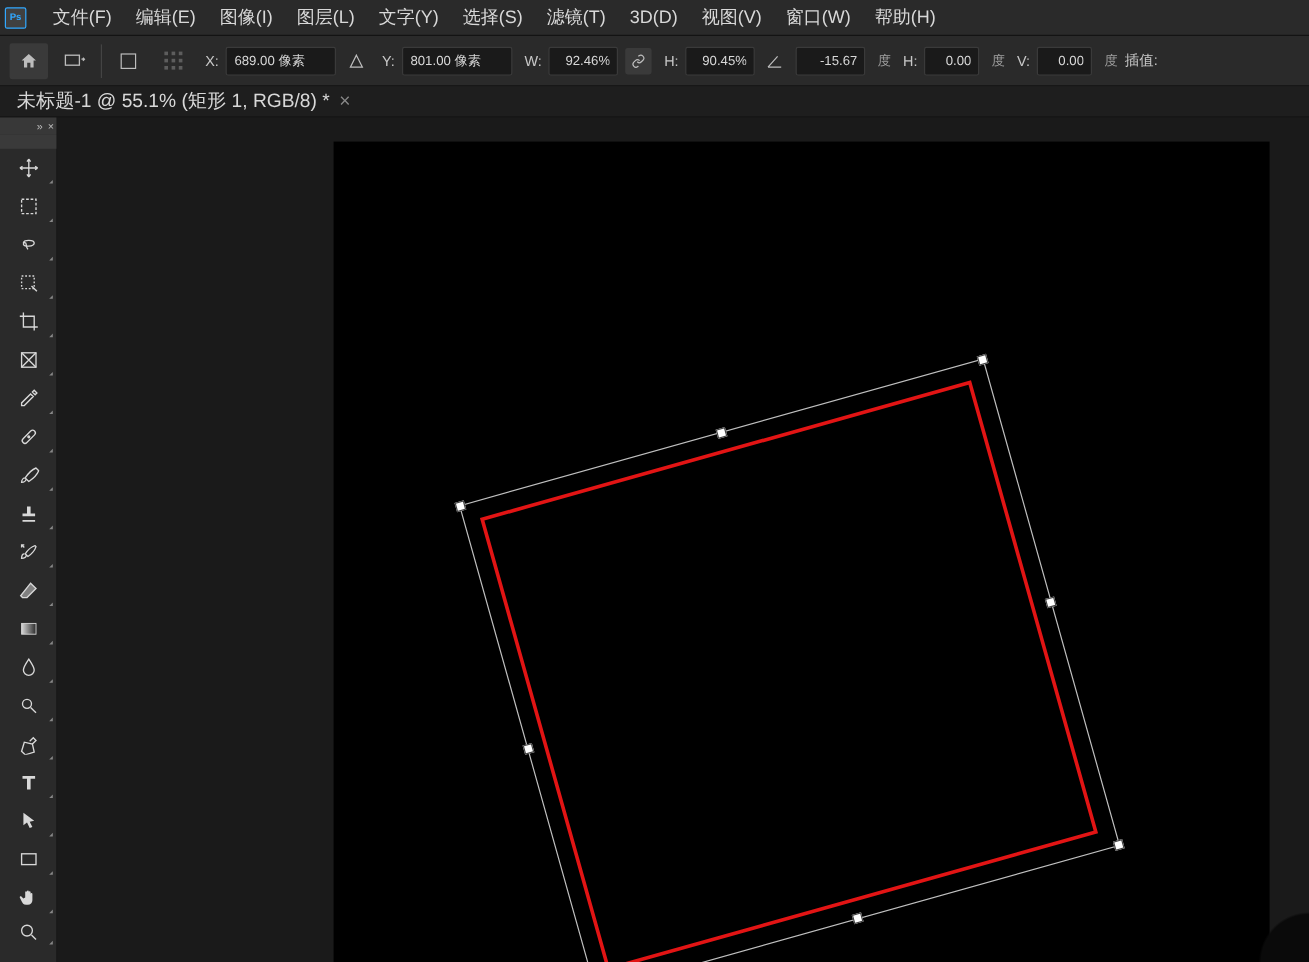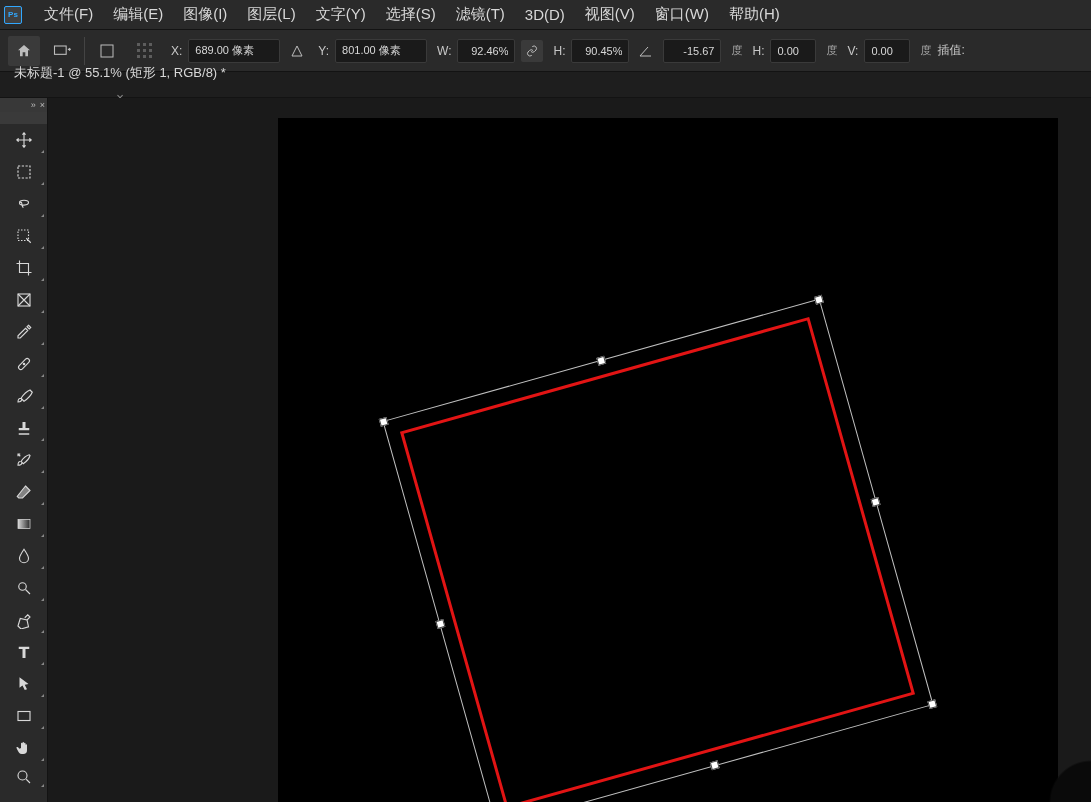--- a/index.html
+++ b/index.html
@@ -78,21 +78,21 @@
     background: #1a1a1a;
     border: 1px solid #3a3a3a;
     color: #d8d8d8;
     font-size: 11px;
     padding: 3px 6px;
     width: 92px;
     height: 24px;
     border-radius: 2px;
   }
   .field-input.small { width: 58px; text-align: right; }
-  .field-input.tiny { width: 46px; }
+  .field-input.tiny { width: 46px; text-align: right; }
   .link-btn {
     width: 22px;
     height: 22px;
     background: #3a3a3a;
     display: flex;
     align-items: center;
     justify-content: center;
     border-radius: 2px;
   }
   .unit { font-size: 11px; color: #a0a0a0; margin-left: 4px; }
@@ -104,23 +104,22 @@
     display: flex;
     align-items: center;
     padding: 0 4px;
     border-bottom: 1px solid #131313;
   }
   .doc-tab {
     display: flex;
     align-items: center;
     gap: 8px;
     padding: 4px 10px;
-    font-size: 13px;
+    font-size: 16px;
     color: #d8d8d8;
-    flex-direction: column;
   }
   .tab-close { cursor: default; color: #888; }
 
   
   .workspace {
     display: flex;
     height: calc(802px - 30px - 42px - 26px);
   }
   .toolbox {
     width: 48px;

